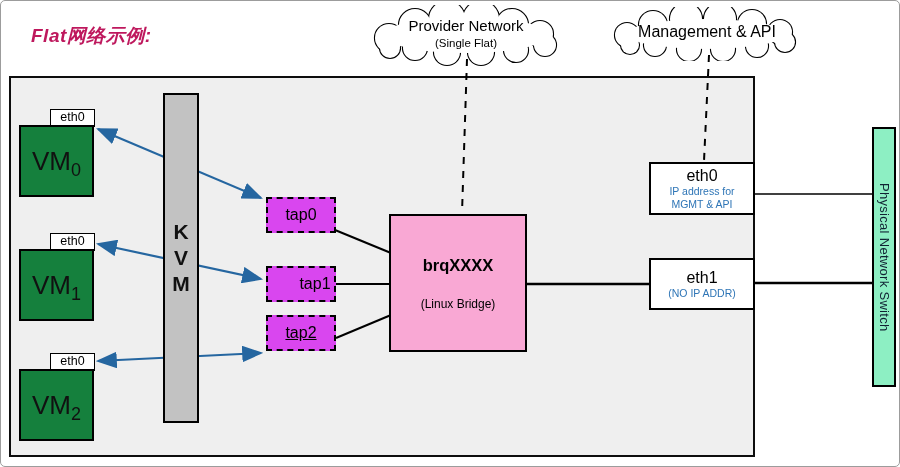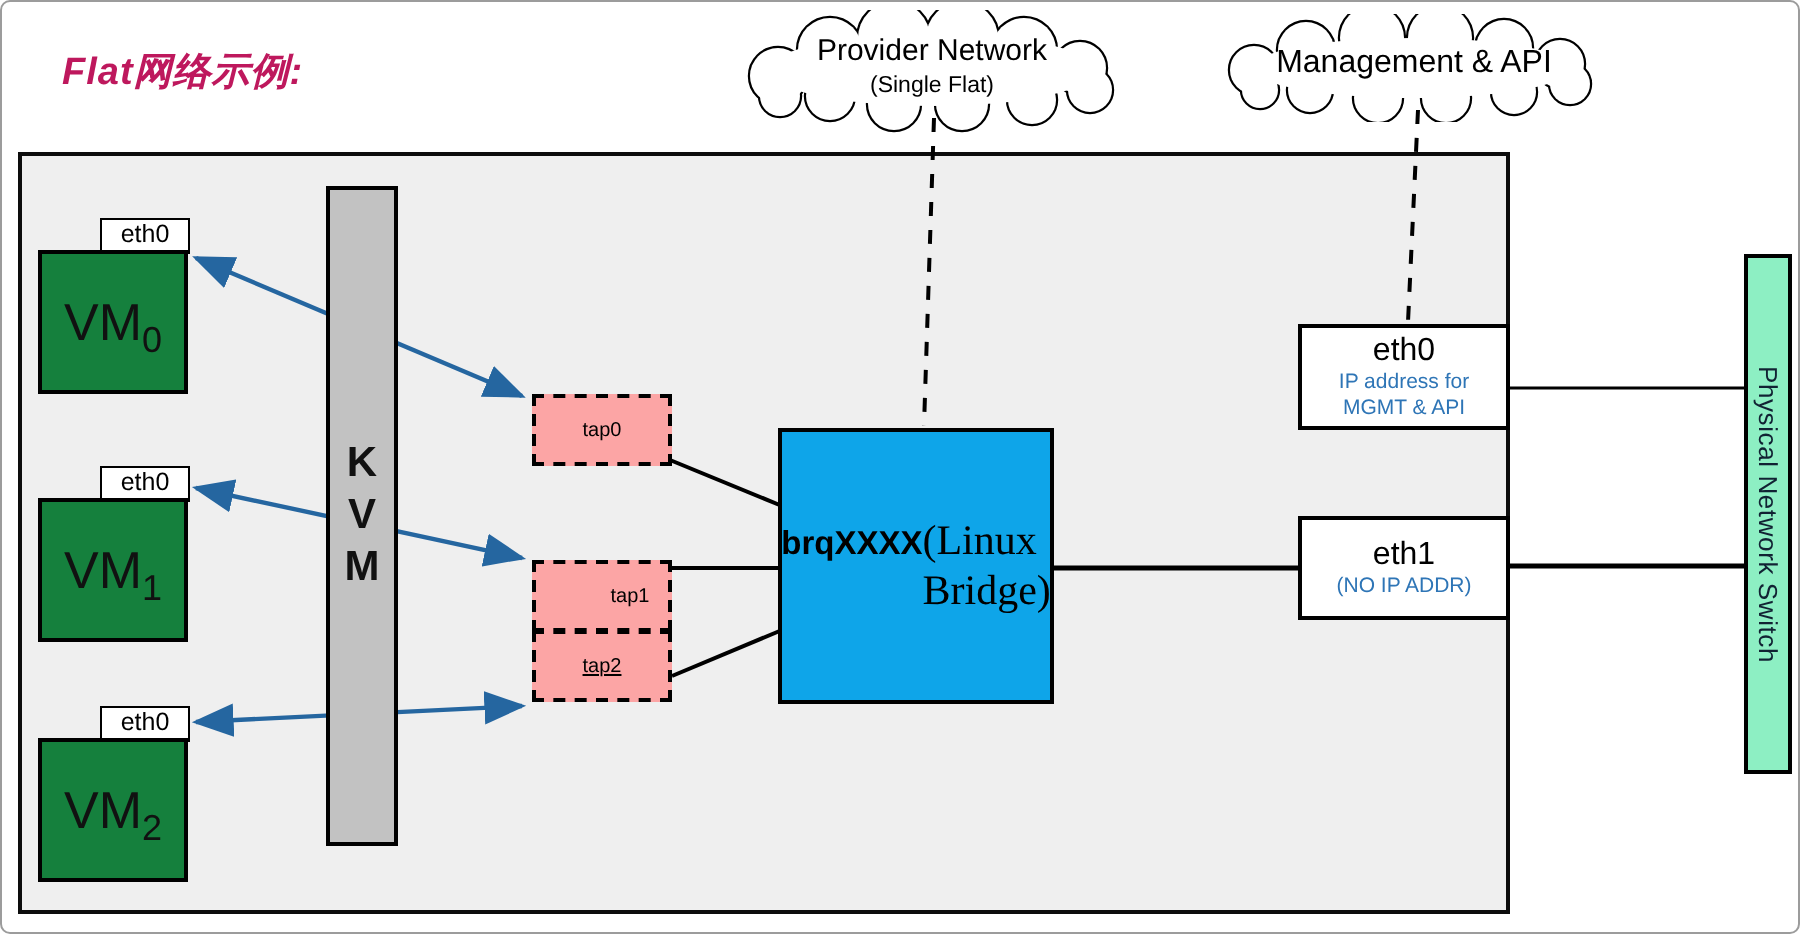--- a/index.html
+++ b/index.html
@@ -54,32 +54,32 @@
   #kvm-bar {
     left:162px; top:92px; width:36px; height:330px;
     background:#c2c2c2; border:2px solid #000; z-index:3;
     display:flex; flex-direction:column; align-items:center; justify-content:center;
     font-weight:bold; font-size:21px; line-height:26px; color:#111;
   }
 
   
   .tap-box {
     left:265px; width:70px; height:36px;
-    background:#fca5a5; border:2px dashed #000; z-index:3;
-    display:flex; align-items:center; justify-content:center; font-size:10px;
+    background:#d946ef; border:2px dashed #000; z-index:3;
+    display:flex; align-items:center; justify-content:center; font-size:16px;
   }
 
   
   #bridge-box {
     left:388px; top:213px; width:138px; height:138px;
-    background:#0ea5e9; border:2px solid #000; z-index:3;
-    display:flex; flex-direction:row; align-items:center; justify-content:center;
+    background:#f9a8d4; border:2px solid #000; z-index:3;
+    display:flex; flex-direction:column; align-items:center; justify-content:center;
   }
   #bridge-name { font-weight:bold; font-size:16.5px; margin-bottom:22px; }
-  #bridge-type { font-size:21px;font-family:Liberation Serif, serif; }
+  #bridge-type { font-size:12px; }
 
   
   .nic-box {
     left:648px; width:106px; background:#ffffff; border:2px solid #000; z-index:3;
     display:flex; flex-direction:column; align-items:center; justify-content:center;
   }
   #nic-eth0 { top:161px; height:53px; }
   #nic-eth1 { top:257px; height:52px; }
   .nic-name { font-size:16px; color:#000; line-height:18px; }
   .nic-note { font-size:10.5px; color:#2e75b6; line-height:12.5px; text-align:center; padding:0 4px; }
@@ -221,21 +221,21 @@
       <span class="vm-sub">2</span>
   </div>
 
   <div class="abs" id="kvm-bar">
     <span>K</span>
     <span>V</span>
     <span>M</span>
   </div>
 
   <div class="abs tap-box" style="top:196px;">tap0</div>
-  <div class="abs tap-box" style="top:279px;padding-left:28px;">tap1</div>
+  <div class="abs tap-box" style="top:265px;padding-left:28px;">tap1</div>
   <div class="abs tap-box" style="top:314px;text-decoration:underline;">tap2</div>
 
   <div class="abs" id="bridge-box">
     <div id="bridge-name">brqXXXX</div>
     <div id="bridge-type">(Linux Bridge)</div>
   </div>
 
   <div class="abs nic-box" id="nic-eth0">
     <div class="nic-name">eth0</div>
     <div class="nic-note">IP address for MGMT &amp; API</div>

